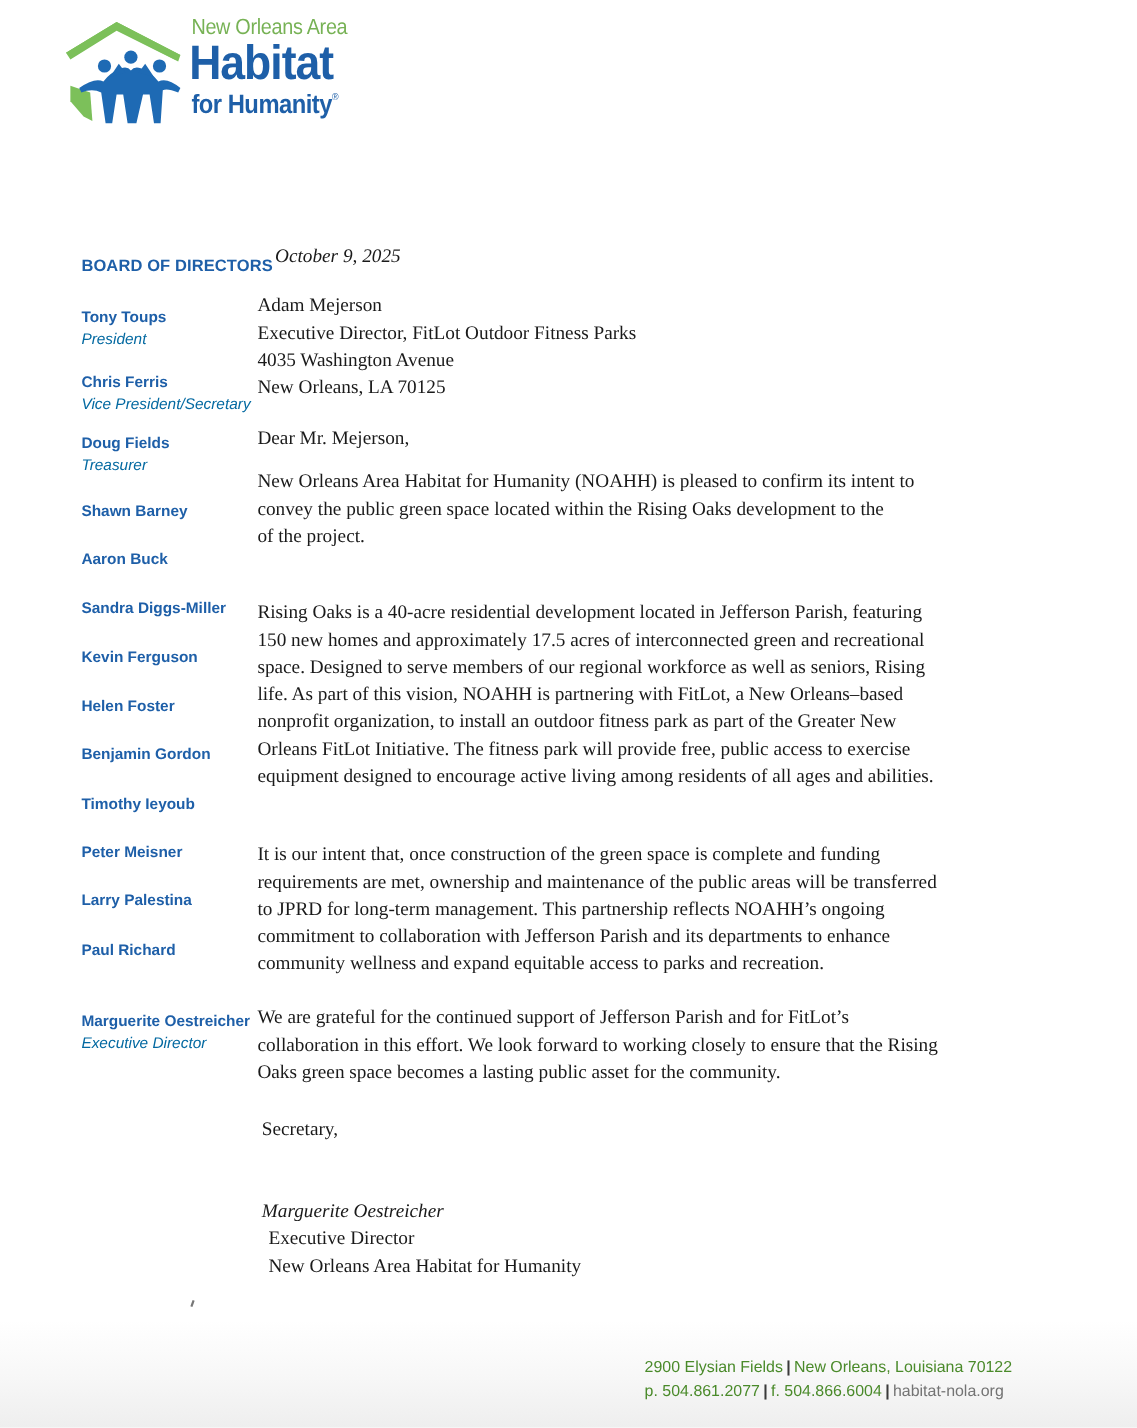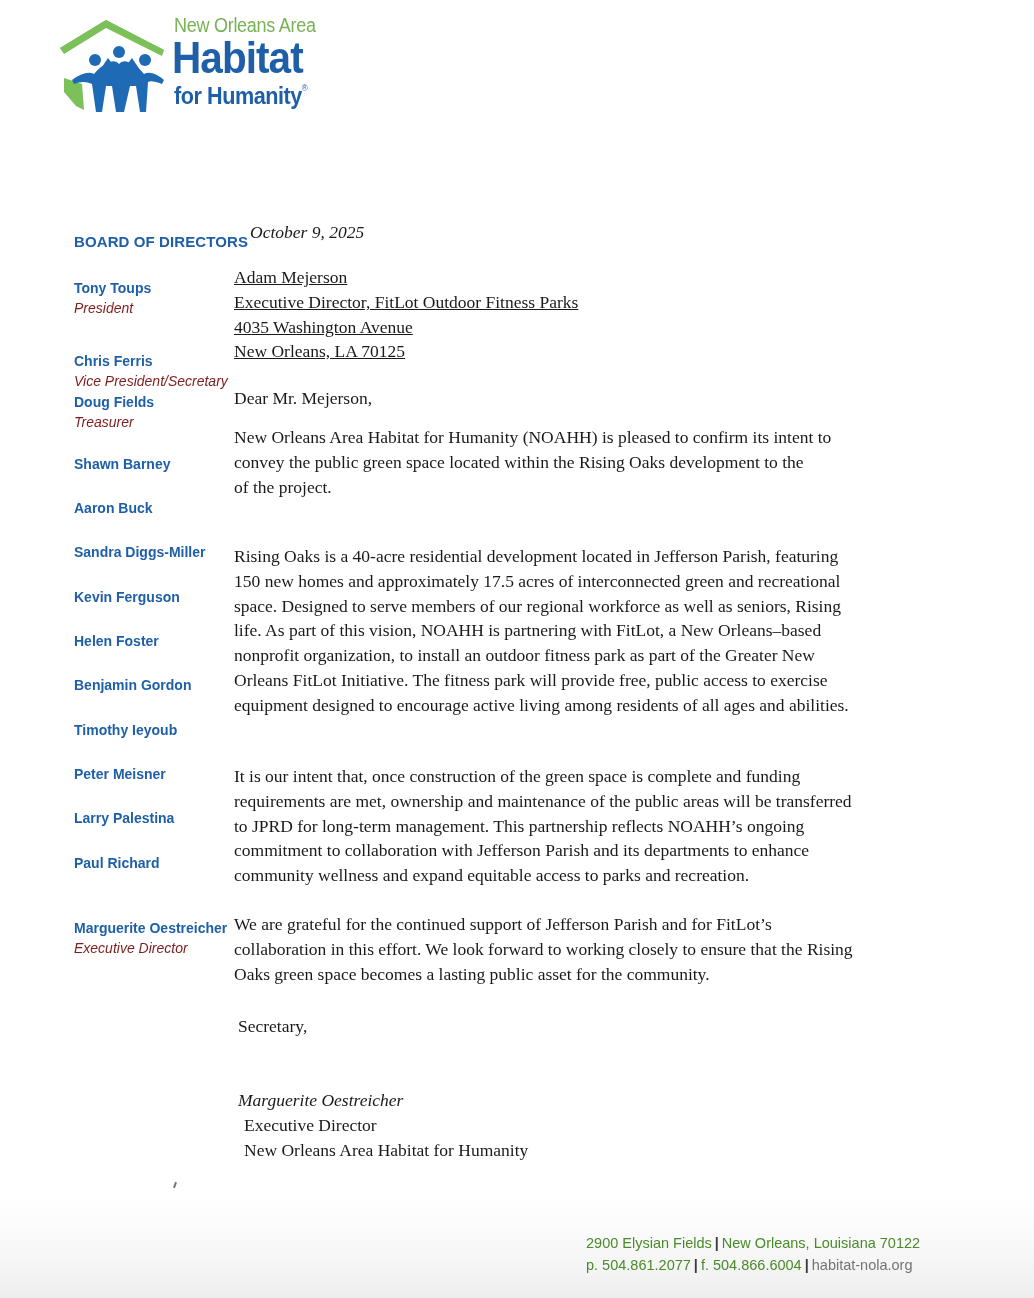--- a/index.html
+++ b/index.html
@@ -18,27 +18,27 @@
     font-weight: bold; font-size: 44px; color: #1e5fa8; letter-spacing: -1px; transform: scaleX(0.92); transform-origin: left top; line-height: 1; }
   .logo-forhumanity { position: absolute; left: 118px; top: 70px; font-family: "Liberation Sans", sans-serif;
     font-weight: bold; font-size: 24px; color: #1e5fa8; letter-spacing: -0.5px; transform: scaleX(0.9); transform-origin: left top; line-height: 1; }
   .logo-reg { font-size: 9px; vertical-align: top; font-weight: normal; }
 
   
   .sidebar { position: absolute; left: 26px; top: 233px; width: 200px; font-family: "Liberation Sans", sans-serif; margin-left: 48px; }
   .sidebar-heading { font-weight: bold; font-size: 15px; color: #1e5fa8; letter-spacing: 0.1px; }
   .member { position: absolute; left: 0; }
   .member-name { font-weight: bold; font-size: 14px; color: #1e5fa8; display: block; white-space: nowrap; }
-  .member-title { font-style: italic; font-size: 14px; color: #7f1d1d; display: block; margin-top: 4px; white-space: nowrap; }
+  .member-title { font-style: italic; font-size: 14px; color: #0369a1; display: block; margin-top: 4px; white-space: nowrap; }
 
   
   .letter { position: absolute; left: 234px; top: 220px; width: 690px; font-size: 17.5px; line-height: 24.8px; }
   .date { position: absolute; left: 16px; top: 0; font-style: italic; }
   .address { position: absolute; left: 0; top: 45px; }
-  .address span { display: block; text-decoration: underline; }
+  .address span { display: block; }
   .salutation { position: absolute; left: 0; top: 166px; }
   .para { position: absolute; left: 0; width: 690px; text-align: left; }
   .para span.line { display: block; white-space: nowrap; }
   .closing { position: absolute; left: 4px; top: 794px; }
   .signature { position: absolute; left: 4px; top: 868px; }
   .signature .sig-name { display: block; font-style: italic; }
   .signature .sig-line { display: block; padding-left: 6px; }
 
   
   .footer { position: absolute; left: 586px; top: 1232px; font-family: "Liberation Sans", sans-serif; font-size: 14.5px; color: #4a8a2a; line-height: 22px; white-space: nowrap; }
@@ -71,21 +71,21 @@
   <div class="logo-forhumanity"><span>for Humanity</span><span class="logo-reg">®</span></div>
 </div>
 
 <div class="sidebar">
   <div class="sidebar-heading">BOARD OF DIRECTORS</div>
 
   <div class="member" style="top:47px">
     <span class="member-name">Tony Toups</span>
     <span class="member-title">President</span>
   </div>
-  <div class="member" style="top:120px">
+  <div class="member" style="top:106px">
     <span class="member-name">Chris Ferris</span>
     <span class="member-title">Vice President/Secretary</span>
   </div>
   <div class="member" style="top:161px">
     <span class="member-name">Doug Fields</span>
     <span class="member-title">Treasurer</span>
   </div>
   <div class="member" style="top:223px">
     <span class="member-name">Shawn Barney</span>
   </div>

